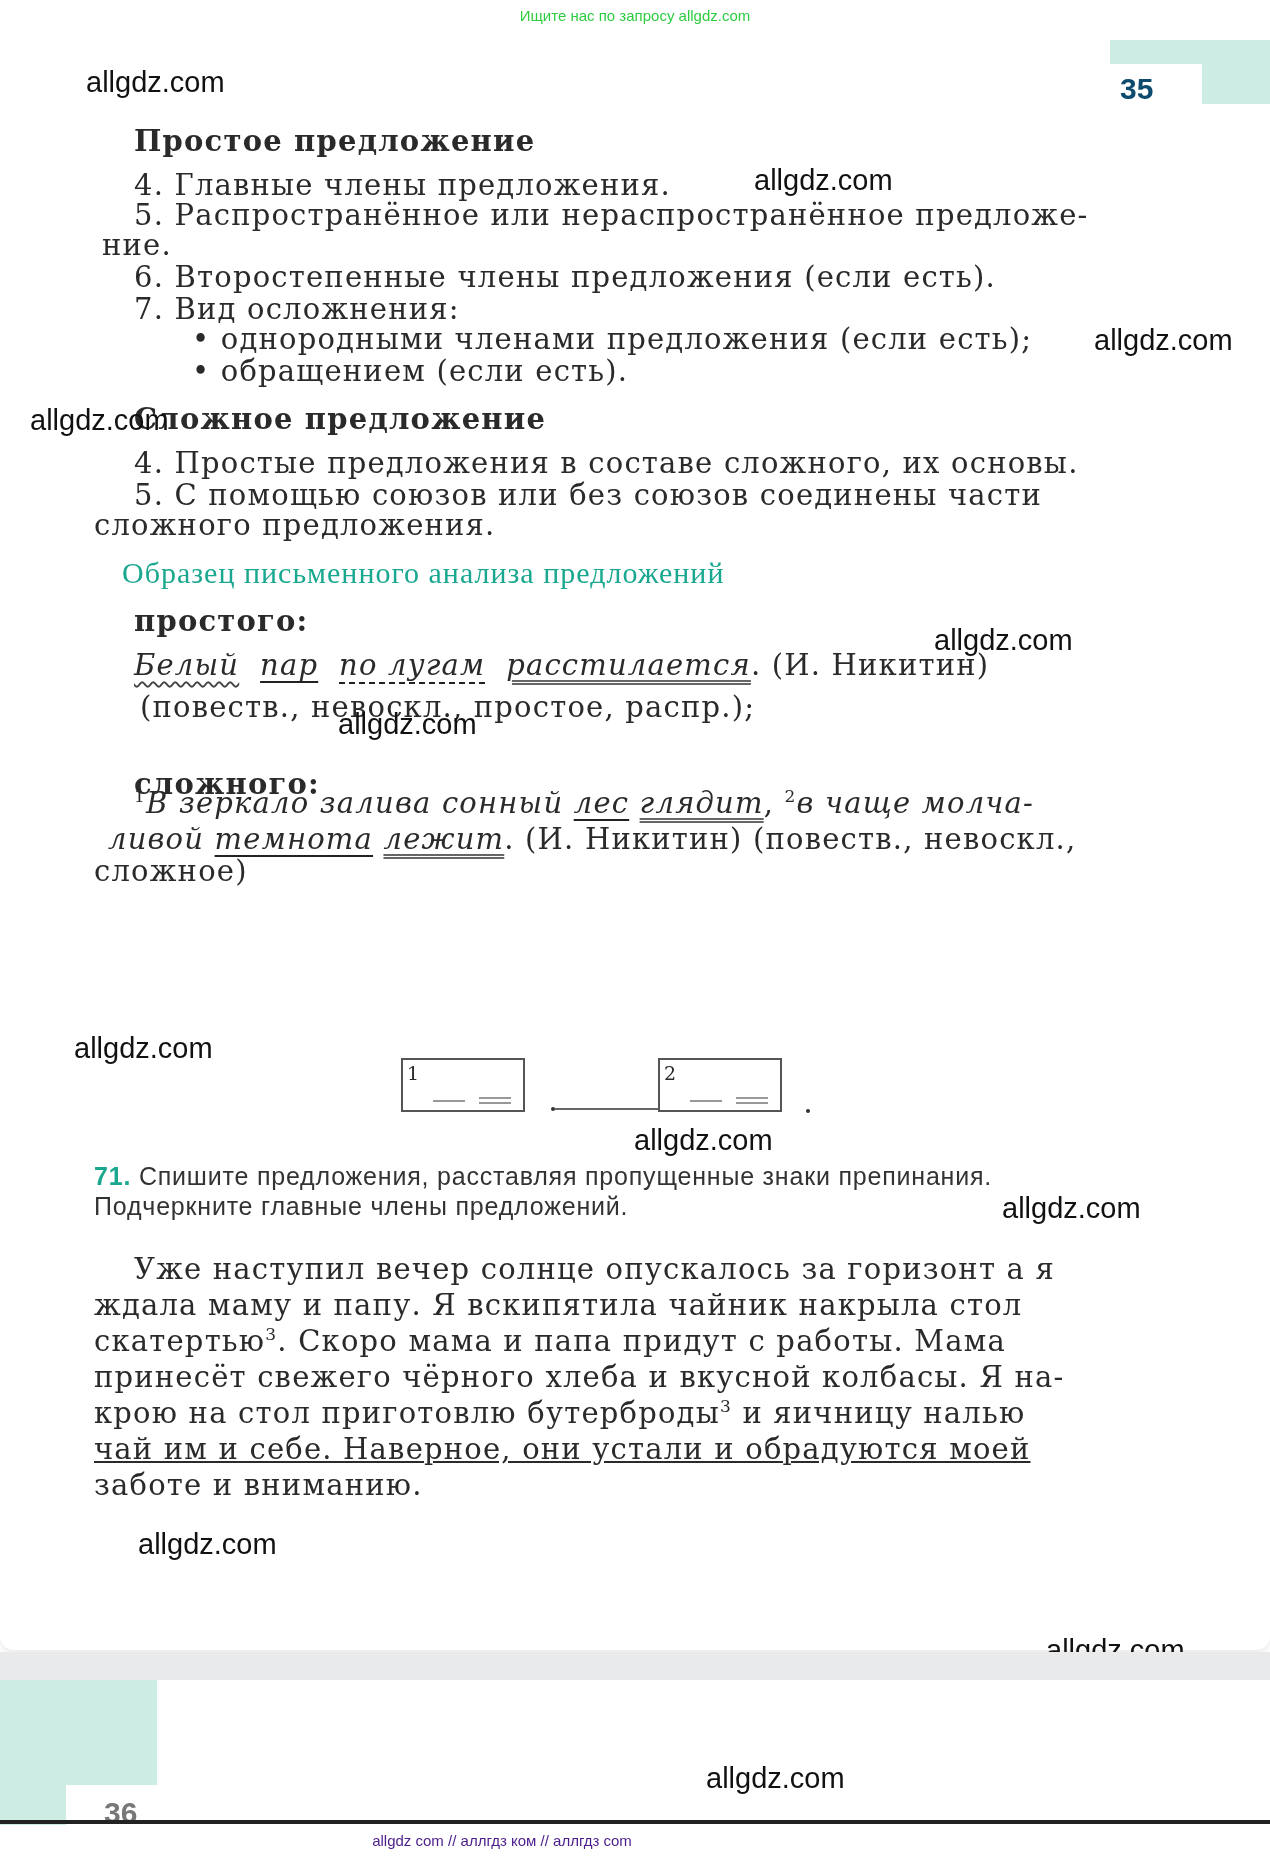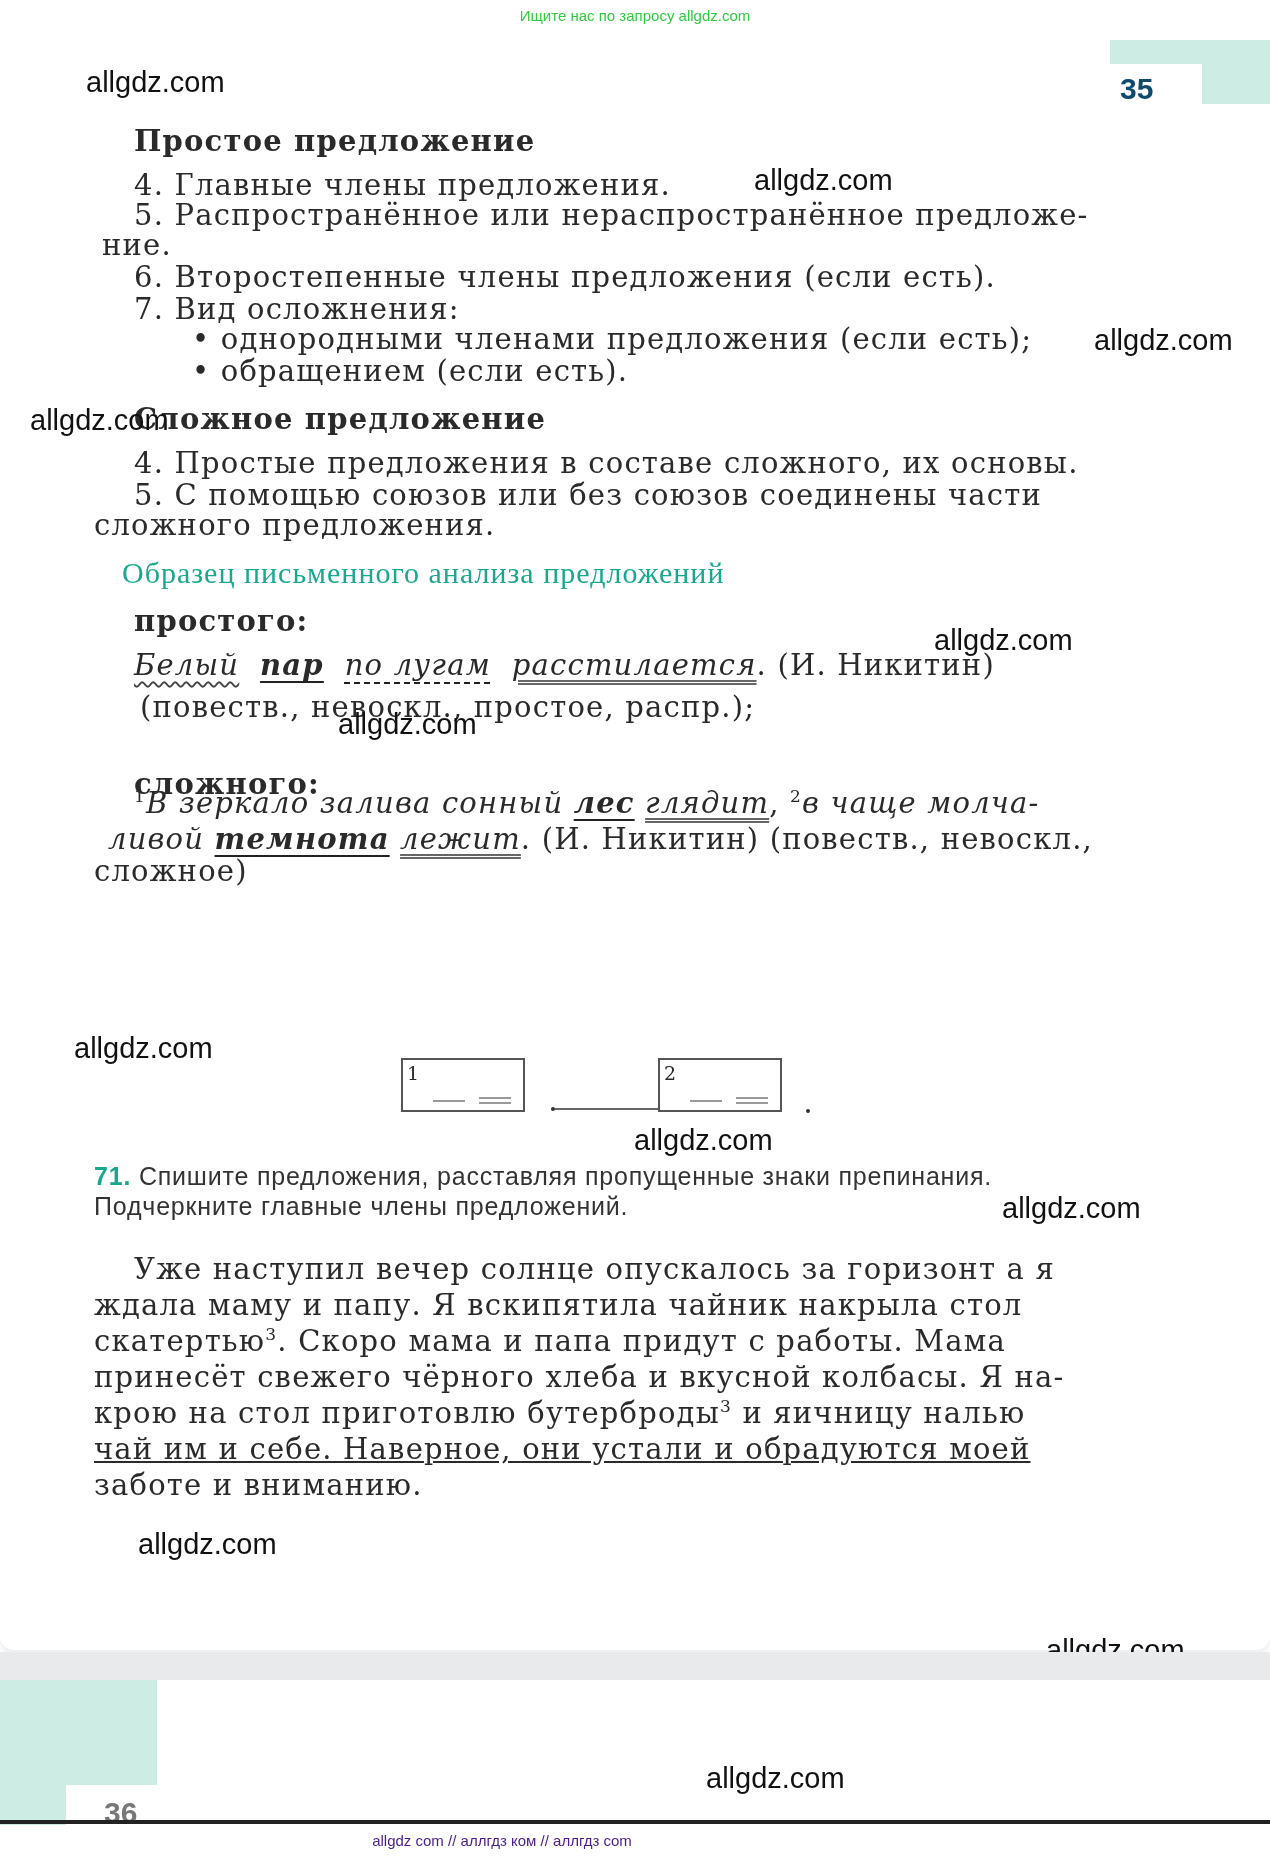--- a/index.html
+++ b/index.html
@@ -36,21 +36,21 @@
       position: absolute; font-family: "Liberation Sans", sans-serif;
       font-size: 29px; color: #111; white-space: nowrap;
     }
     .t { position: absolute; white-space: nowrap; font-size: 29px; letter-spacing: 1.2px; }
     .h { font-weight: bold; }
     .accent { color: #19a88f; font-family: Liberation Serif, serif; font-size: 30px; letter-spacing: 1px; margin-left: 28px; }
     .i { font-style: italic; }
     .sans { font-family: "Liberation Sans", sans-serif; font-size: 25px; letter-spacing: 0.8px; color: #333; }
     .ex-num { color: #19a88f; font-weight: bold; }
     .u-wavy { text-decoration: underline wavy #444; text-underline-offset: 6px; text-decoration-thickness: 1.5px; }
-    .u-single { text-decoration: underline solid #222; text-underline-offset: 6px; text-decoration-thickness: 2px; font-weight: bold; }
+    .u-single { text-decoration: underline solid #222; text-underline-offset: 6px; text-decoration-thickness: 2px; }
     .u-dashdot { text-decoration: underline dashed #222; text-underline-offset: 7px; text-decoration-thickness: 2px; }
     .u-double { text-decoration: underline double #666; text-underline-offset: 5px; text-decoration-thickness: 2px; }
     sup { font-size: 17px; }
     .scheme-box {
       position: absolute; width: 120px; height: 50px; border: 2px solid #555; background: #fff;
     }
     .scheme-box .n { position: absolute; left: 4px; top: 2px; font-size: 19px; font-family: "DejaVu Serif", serif; }
     .scheme-box .l1 { position: absolute; left: 30px; bottom: 8px; width: 32px; height: 0; border-top: 2px solid #999; }
     .scheme-box .l2 { position: absolute; left: 76px; bottom: 6px; width: 32px; height: 3px; border-top: 2px solid #999; border-bottom: 2px solid #999; }
     .scheme-line { position: absolute; height: 0; border-top: 2px solid #666; }

